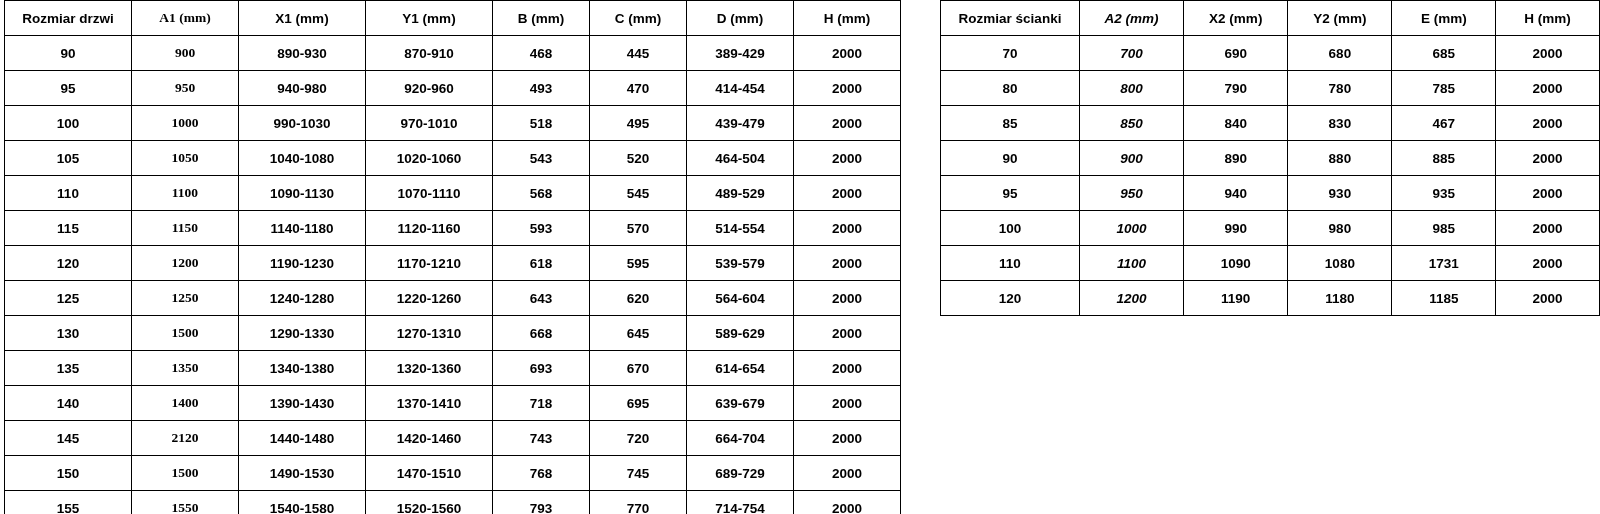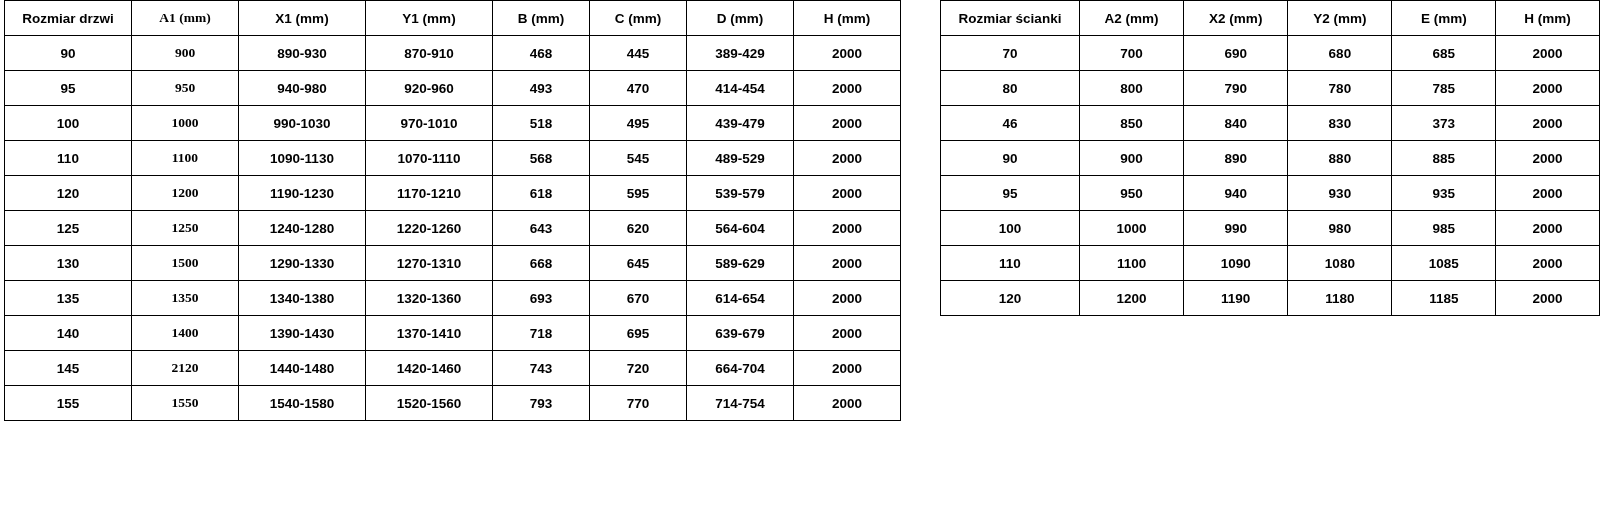--- a/index.html
+++ b/index.html
@@ -52,21 +52,21 @@
   #doors-table .c1 { width: 106px; font-family: Liberation Serif, serif; }
   #doors-table .c2 { width: 126px; }
   #doors-table .c3 { width: 126px; margin-top: 18px; }
   #doors-table .c4 { width: 96px; }
   #doors-table .c5 { width: 96px; }
   #doors-table .c6 { width: 106px; }
   #doors-table .c7 { width: 106px; }
 
   
   #walls-table .c0 { width: 140px; }
-  #walls-table .c1 { width: 106px; }
+  #walls-table .c1 { width: 106px; font-style: italic; }
   #walls-table .c2 { width: 106px; }
   #walls-table .c3 { width: 106px; }
   #walls-table .c4 { width: 106px; margin-left: 40px; }
   #walls-table .c5 { width: 106px; }
 </style>
 </head>
 <body>
 
 <div class="page">
 
@@ -109,30 +109,50 @@
             <td class="c0">100</td>
             <td class="c1">1000</td>
             <td class="c2">990-1030</td>
             <td class="c3">970-1010</td>
             <td class="c4">518</td>
             <td class="c5">495</td>
             <td class="c6">439-479</td>
             <td class="c7">2000</td>
           </tr>
           <tr>
+            <td class="c0">105</td>
+            <td class="c1">1050</td>
+            <td class="c2">1040-1080</td>
+            <td class="c3">1020-1060</td>
+            <td class="c4">543</td>
+            <td class="c5">520</td>
+            <td class="c6">464-504</td>
+            <td class="c7">2000</td>
+          </tr>
+          <tr>
             <td class="c0">110</td>
             <td class="c1">1100</td>
             <td class="c2">1090-1130</td>
             <td class="c3">1070-1110</td>
             <td class="c4">568</td>
             <td class="c5">545</td>
             <td class="c6">489-529</td>
             <td class="c7">2000</td>
           </tr>
           <tr>
+            <td class="c0">115</td>
+            <td class="c1">1150</td>
+            <td class="c2">1140-1180</td>
+            <td class="c3">1120-1160</td>
+            <td class="c4">593</td>
+            <td class="c5">570</td>
+            <td class="c6">514-554</td>
+            <td class="c7">2000</td>
+          </tr>
+          <tr>
             <td class="c0">120</td>
             <td class="c1">1200</td>
             <td class="c2">1190-1230</td>
             <td class="c3">1170-1210</td>
             <td class="c4">618</td>
             <td class="c5">595</td>
             <td class="c6">539-579</td>
             <td class="c7">2000</td>
           </tr>
           <tr>
@@ -176,20 +196,30 @@
             <td class="c7">2000</td>
           </tr>
           <tr>
             <td class="c0">145</td>
             <td class="c1">2120</td>
             <td class="c2">1440-1480</td>
             <td class="c3">1420-1460</td>
             <td class="c4">743</td>
             <td class="c5">720</td>
             <td class="c6">664-704</td>
+            <td class="c7">2000</td>
+          </tr>
+          <tr>
+            <td class="c0">150</td>
+            <td class="c1">1500</td>
+            <td class="c2">1490-1530</td>
+            <td class="c3">1470-1510</td>
+            <td class="c4">768</td>
+            <td class="c5">745</td>
+            <td class="c6">689-729</td>
             <td class="c7">2000</td>
           </tr>
           <tr>
             <td class="c0">155</td>
             <td class="c1">1550</td>
             <td class="c2">1540-1580</td>
             <td class="c3">1520-1560</td>
             <td class="c4">793</td>
             <td class="c5">770</td>
             <td class="c6">714-754</td>
@@ -222,25 +252,25 @@
           </tr>
           <tr>
             <td class="c0">80</td>
             <td class="c1">800</td>
             <td class="c2">790</td>
             <td class="c3">780</td>
             <td class="c4">785</td>
             <td class="c5">2000</td>
           </tr>
           <tr>
-            <td class="c0">46</td>
+            <td class="c0">85</td>
             <td class="c1">850</td>
             <td class="c2">840</td>
             <td class="c3">830</td>
-            <td class="c4">373</td>
+            <td class="c4">467</td>
             <td class="c5">2000</td>
           </tr>
           <tr>
             <td class="c0">90</td>
             <td class="c1">900</td>
             <td class="c2">890</td>
             <td class="c3">880</td>
             <td class="c4">885</td>
             <td class="c5">2000</td>
           </tr>
@@ -258,21 +288,21 @@
             <td class="c2">990</td>
             <td class="c3">980</td>
             <td class="c4">985</td>
             <td class="c5">2000</td>
           </tr>
           <tr>
             <td class="c0">110</td>
             <td class="c1">1100</td>
             <td class="c2">1090</td>
             <td class="c3">1080</td>
-            <td class="c4">1085</td>
+            <td class="c4">1731</td>
             <td class="c5">2000</td>
           </tr>
           <tr>
             <td class="c0">120</td>
             <td class="c1">1200</td>
             <td class="c2">1190</td>
             <td class="c3">1180</td>
             <td class="c4">1185</td>
             <td class="c5">2000</td>
           </tr>

